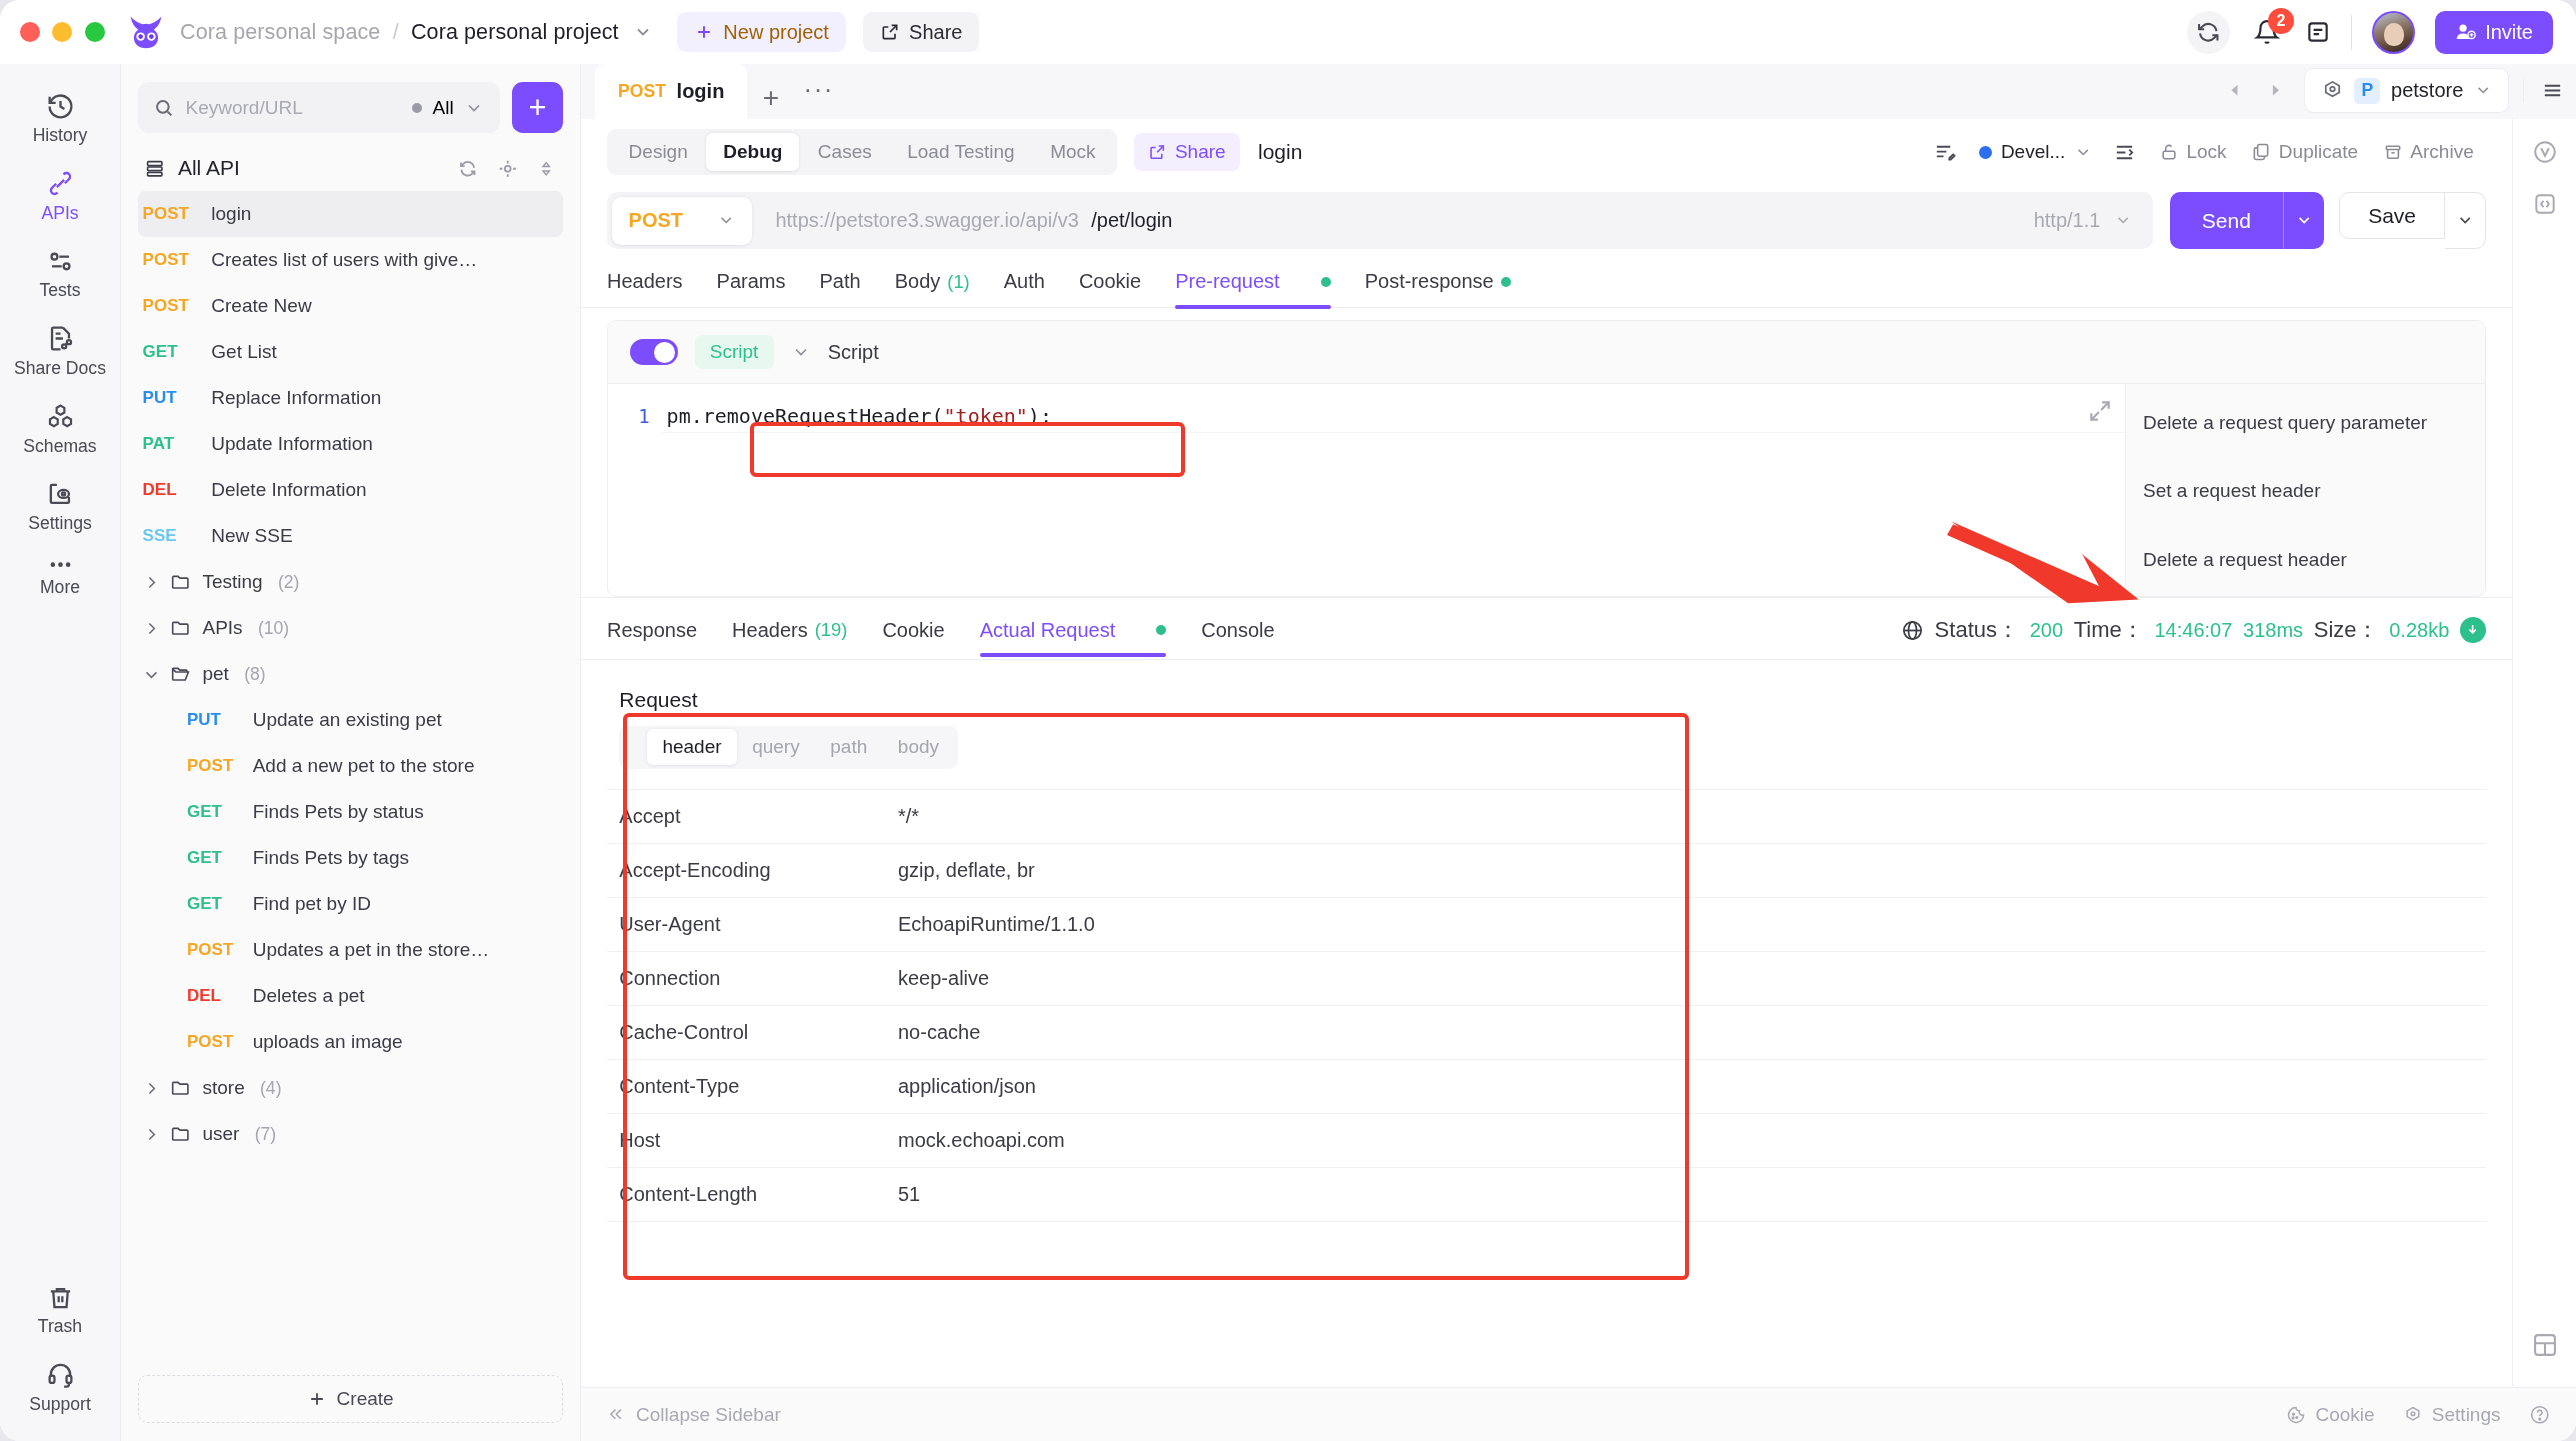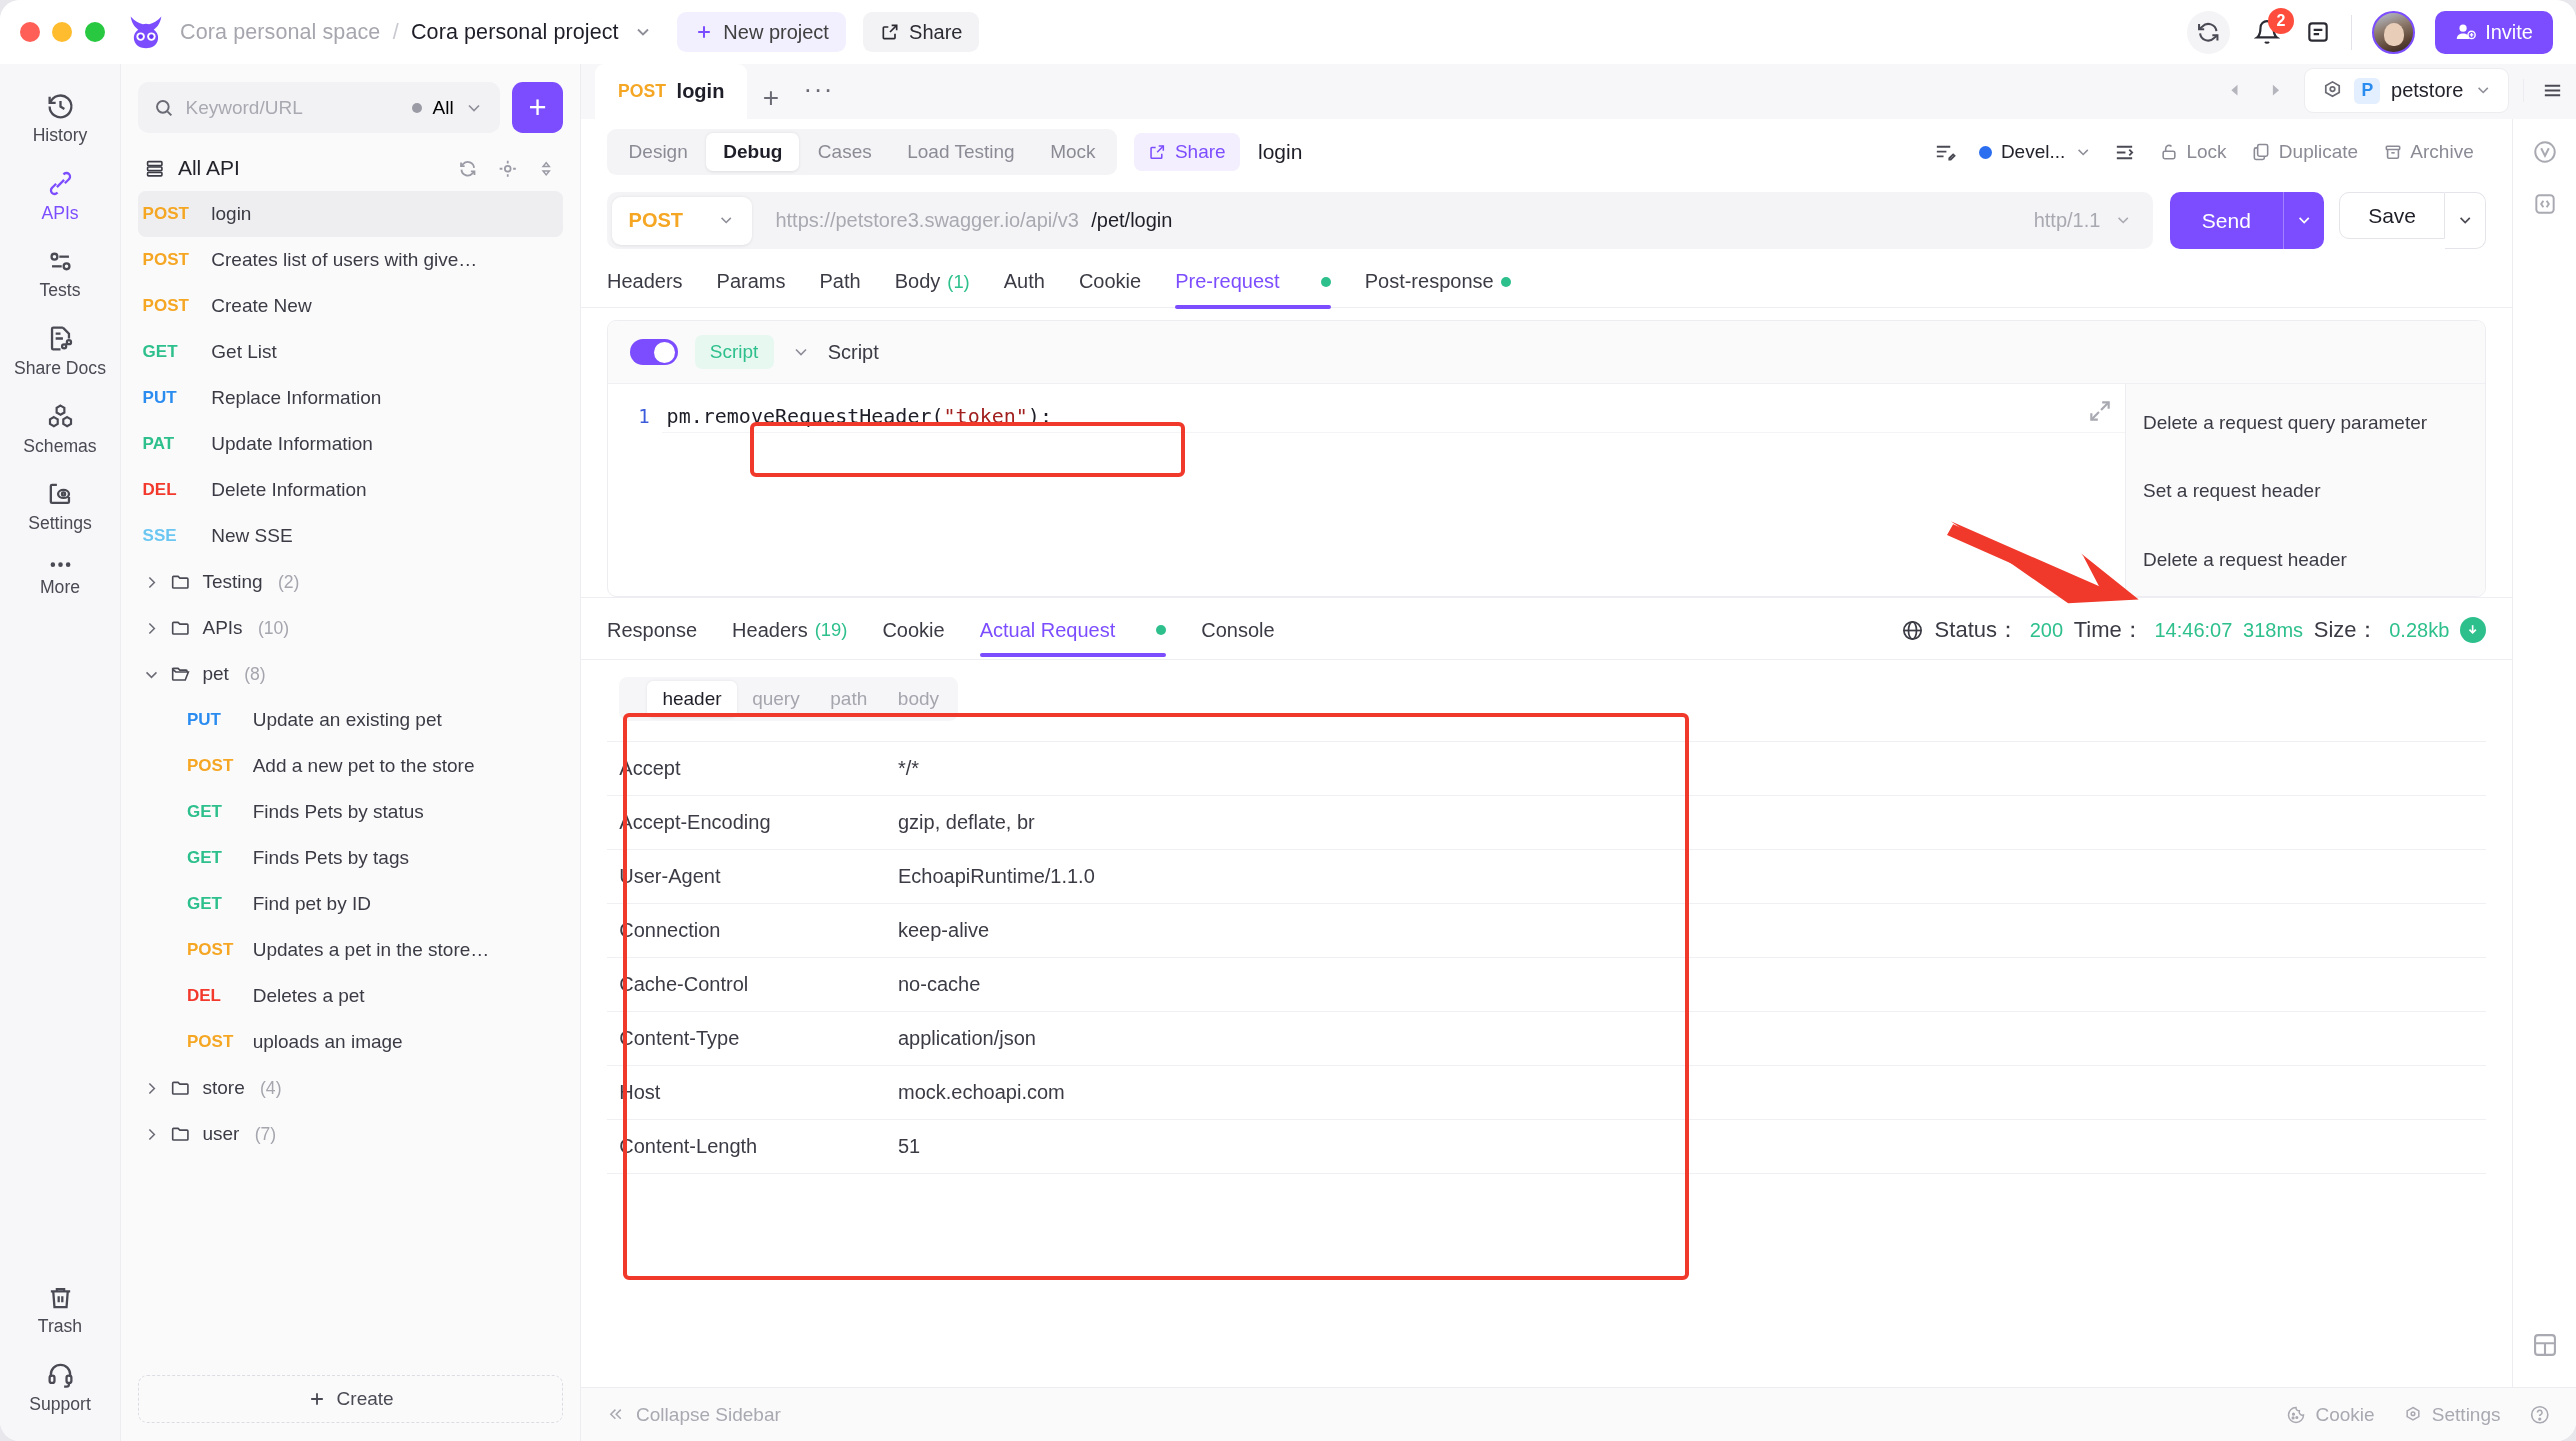--- a/index.html
+++ b/index.html
@@ -31,21 +31,21 @@
   .tl.y { background: #febc2e; }
   .tl.g { background: #28c840; }
   .owl { width: 40px; height: 34px; margin-right: 14px; flex: 0 0 40px; }
   .crumb-space { font-size: 21.5px; color: #a6a6ae; letter-spacing: 0.1px; }
   .crumb-sep { font-size: 21.5px; color: #c9c9d1; margin: 0 12.3px; }
   .crumb-proj { font-size: 21.5px; color: #1e1e28; letter-spacing: 0.1px; }
   .crumb-chev { margin-left: 14px; color: #8e8e99; display:flex; align-items:center;}
   .btn-newproj {
     display: flex; align-items: center; gap: 9.2px;
     margin-left: 24.5px; padding: 8.4px 17px;
-    background: #f2effe; color: #404040;
+    background: #f2effe; color: #a16207;
     border-radius: 9.2px; font-size: 20px;
   }
   .btn-share-top {
     display: flex; align-items: center; gap: 9.2px;
     margin-left: 17px; padding: 8.4px 17px;
     background: #f3f3f5; color: #2b2b33;
     border-radius: 9.2px; font-size: 20px;
   }
   .top-right { margin-left: auto; display: flex; align-items: center; gap: 20px; }
   .icon-circle {
@@ -926,20 +926,21 @@
                   <svg width="15.3" height="15.3" viewBox="0 0 24 24" fill="none" stroke="#fff" stroke-width="2.6">
                       <path d="M12 5v12"></path>
                       <path d="M7 12l5 5 5-5"></path>
                     </svg>
                 </span>
               </div>
             </div>
 
             <div class="reqpanel">
               <div class="reqpanel-inner">
+                <div class="req-title">Request</div>
                 <div class="subseg" id="subseg">
                     <div class="subseg-item on">header</div>
                     <div class="subseg-item">query</div>
                     <div class="subseg-item">path</div>
                     <div class="subseg-item">body</div>
                   </div>
                 <div class="htable" id="htable">
                     <div class="hrow">
                       <span class="hk">Accept</span>
                       <span class="hv">*/*</span>

